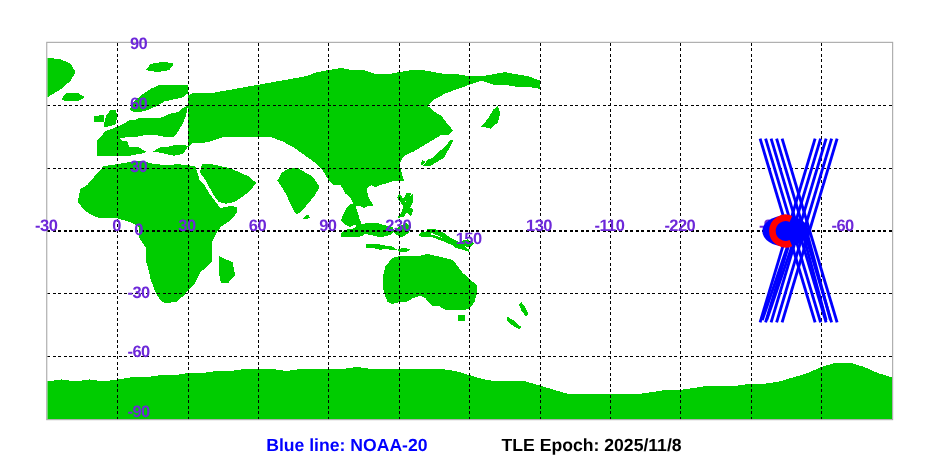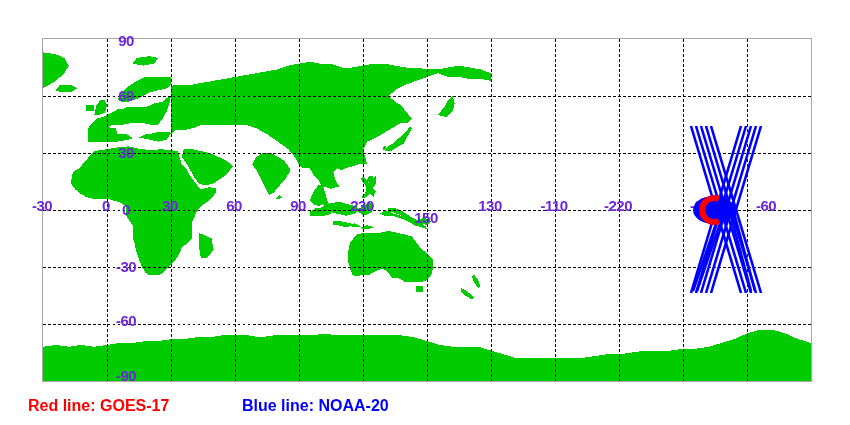--- a/index.html
+++ b/index.html
@@ -290,17 +290,17 @@
     <div class="tick tick-lat" style="left:126px; top:40px;">90</div>
     <div class="tick tick-lat" style="left:126px; top:95px;">60</div>
     <div class="tick tick-lat" style="left:126px; top:152px;">30</div>
     <div class="tick tick-lat" style="left:126px; top:209px;">0</div>
     <div class="tick tick-lat" style="left:126px; top:266px;">-30</div>
     <div class="tick tick-lat" style="left:126px; top:320px;">-60</div>
     <div class="tick tick-lat" style="left:126px; top:375px;">-90</div>
   </div>
 
   <div id="legend">
-    <div id="legend-red" class="legend-item">Red line: GOES-17</div>
     <div id="legend-blue" class="legend-item">Blue line: NOAA-20</div>
+    <div id="legend-tle" class="legend-item">TLE Epoch: 2025/11/8</div>
   </div>
 
 </div>
 
 </body></html>

